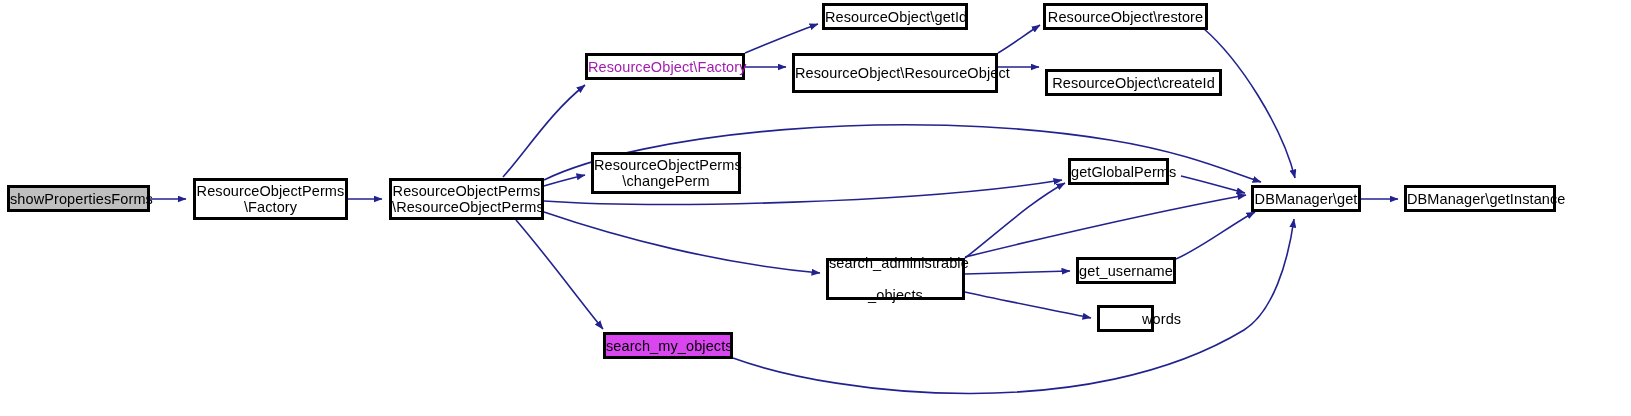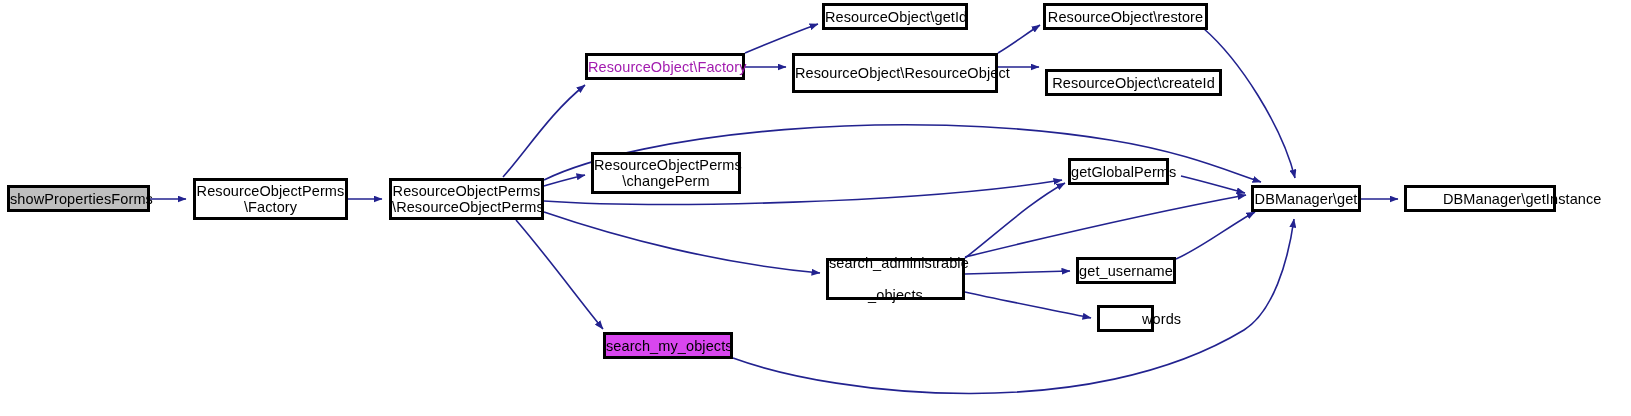--- a/index.html
+++ b/index.html
@@ -90,20 +90,20 @@
       <div class="graph-node" style="left: 193px; top: 178px; width: 155px; height: 42px; border-color: rgb(0, 0, 0); color: rgb(0, 0, 0); background: rgb(255, 255, 255);"><span class="node-label">ResourceObjectPerms</span><span class="node-label">\Factory</span></div>
       <div class="graph-node" style="left: 389px; top: 178px; width: 155px; height: 42px; border-color: rgb(0, 0, 0); color: rgb(0, 0, 0); background: rgb(255, 255, 255);"><span class="node-label">ResourceObjectPerms</span><span class="node-label">\ResourceObjectPerms</span></div>
       <div class="graph-node" style="left: 585px; top: 53px; width: 160px; height: 27px; border-color: rgb(0, 0, 0); color: #a21caf; background: rgb(255, 255, 255);"><span class="node-label">ResourceObject\Factory</span></div>
       <div class="graph-node" style="left: 822px; top: 3px; width: 146px; height: 27px; border-color: rgb(0, 0, 0); color: rgb(0, 0, 0); background: rgb(255, 255, 255);"><span class="node-label">ResourceObject\getId</span></div>
       <div class="graph-node" style="left: 792px; top: 53px; width: 206px; height: 40px; border-color: rgb(0, 0, 0); color: rgb(0, 0, 0); background: rgb(255, 255, 255);"><span class="node-label">ResourceObject\ResourceObject</span></div>
       <div class="graph-node" style="left: 1043px; top: 3px; width: 165px; height: 27px; border-color: rgb(0, 0, 0); color: rgb(0, 0, 0); background: rgb(255, 255, 255);"><span class="node-label">ResourceObject\restore</span></div>
       <div class="graph-node" style="left: 1045px; top: 53px; width: 177px; height: 27px; border-color: rgb(0, 0, 0); color: rgb(0, 0, 0); background: rgb(255, 255, 255); margin-top: 16px;"><span class="node-label">ResourceObject\createId</span></div>
       <div class="graph-node" style="left: 591px; top: 152px; width: 150px; height: 42px; border-color: rgb(0, 0, 0); color: rgb(0, 0, 0); background: rgb(255, 255, 255);"><span class="node-label">ResourceObjectPerms</span><span class="node-label">\changePerm</span></div>
       <div class="graph-node" style="left: 1068px; top: 158px; width: 101px; height: 27px; border-color: rgb(0, 0, 0); color: rgb(0, 0, 0); background: rgb(255, 255, 255); justify-content: center;"><span class="node-label">getGlobalPerms</span></div>
       <div class="graph-node" style="left: 1251px; top: 185px; width: 110px; height: 27px; border-color: rgb(0, 0, 0); color: rgb(0, 0, 0); background: rgb(255, 255, 255);"><span class="node-label">DBManager\get</span></div>
-      <div class="graph-node" style="left: 1404px; top: 185px; width: 152px; height: 27px; border-color: rgb(0, 0, 0); color: rgb(0, 0, 0); background: rgb(255, 255, 255); padding-left: 36px;"><span class="node-label">DBManager\getInstance</span></div>
+      <div class="graph-node" style="left: 1404px; top: 185px; width: 152px; height: 27px; border-color: rgb(0, 0, 0); color: rgb(0, 0, 0); background: rgb(255, 255, 255);"><span class="node-label">DBManager\getInstance</span></div>
       <div class="graph-node" style="left: 826px; top: 258px; width: 139px; height: 42px; border-color: rgb(0, 0, 0); color: rgb(0, 0, 0); background: rgb(255, 255, 255); gap: 16px;"><span class="node-label">search_administrable</span><span class="node-label">_objects</span></div>
       <div class="graph-node" style="left: 1076px; top: 257px; width: 100px; height: 27px; border-color: rgb(0, 0, 0); color: rgb(0, 0, 0); background: rgb(255, 255, 255);"><span class="node-label">get_username</span></div>
       <div class="graph-node" style="left: 1097px; top: 305px; width: 57px; height: 27px; border-color: rgb(0, 0, 0); color: rgb(0, 0, 0); background: rgb(255, 255, 255); padding-left: 42px;"><span class="node-label">words</span></div>
       <div class="graph-node" style="left: 603px; top: 332px; width: 130px; height: 27px; border-color: rgb(0, 0, 0); color: rgb(0, 0, 0); background: #d946ef;"><span class="node-label">search_my_objects</span></div>
     </div>
 
 </div>
 
 </body></html>

